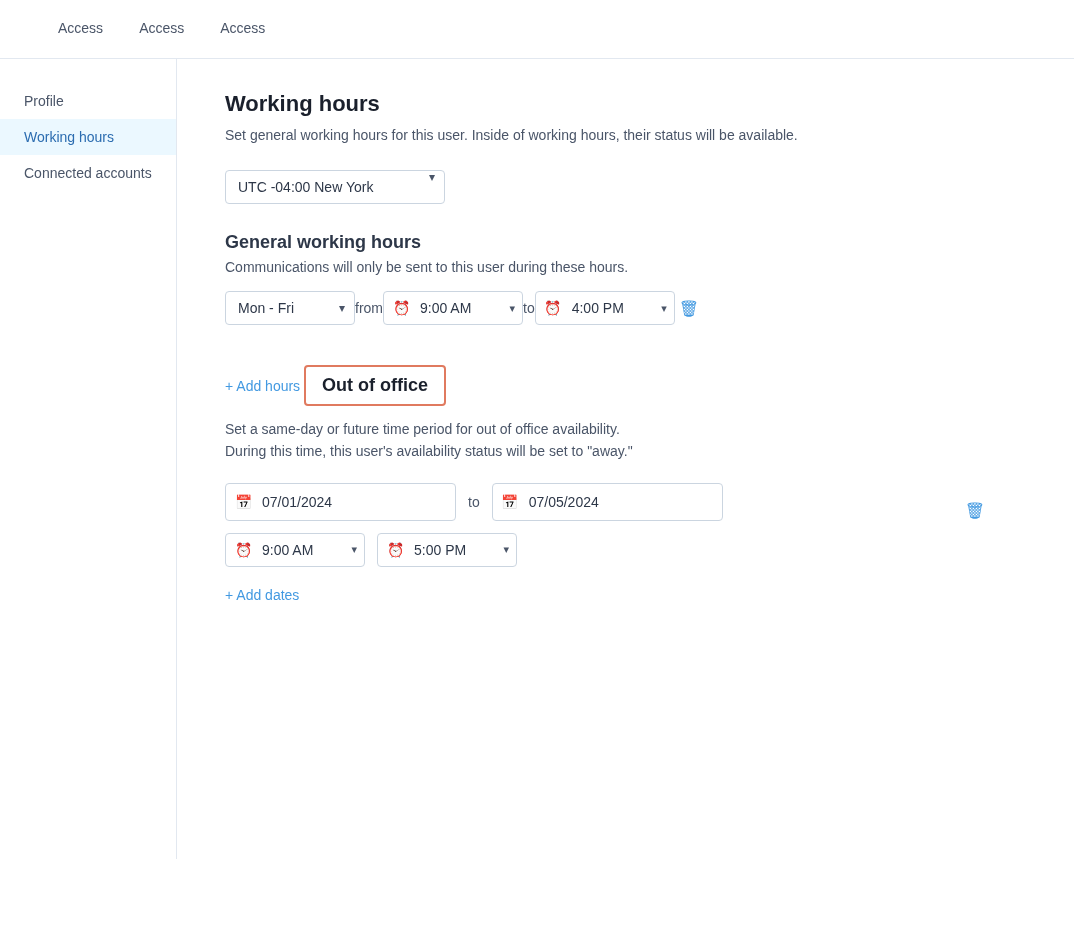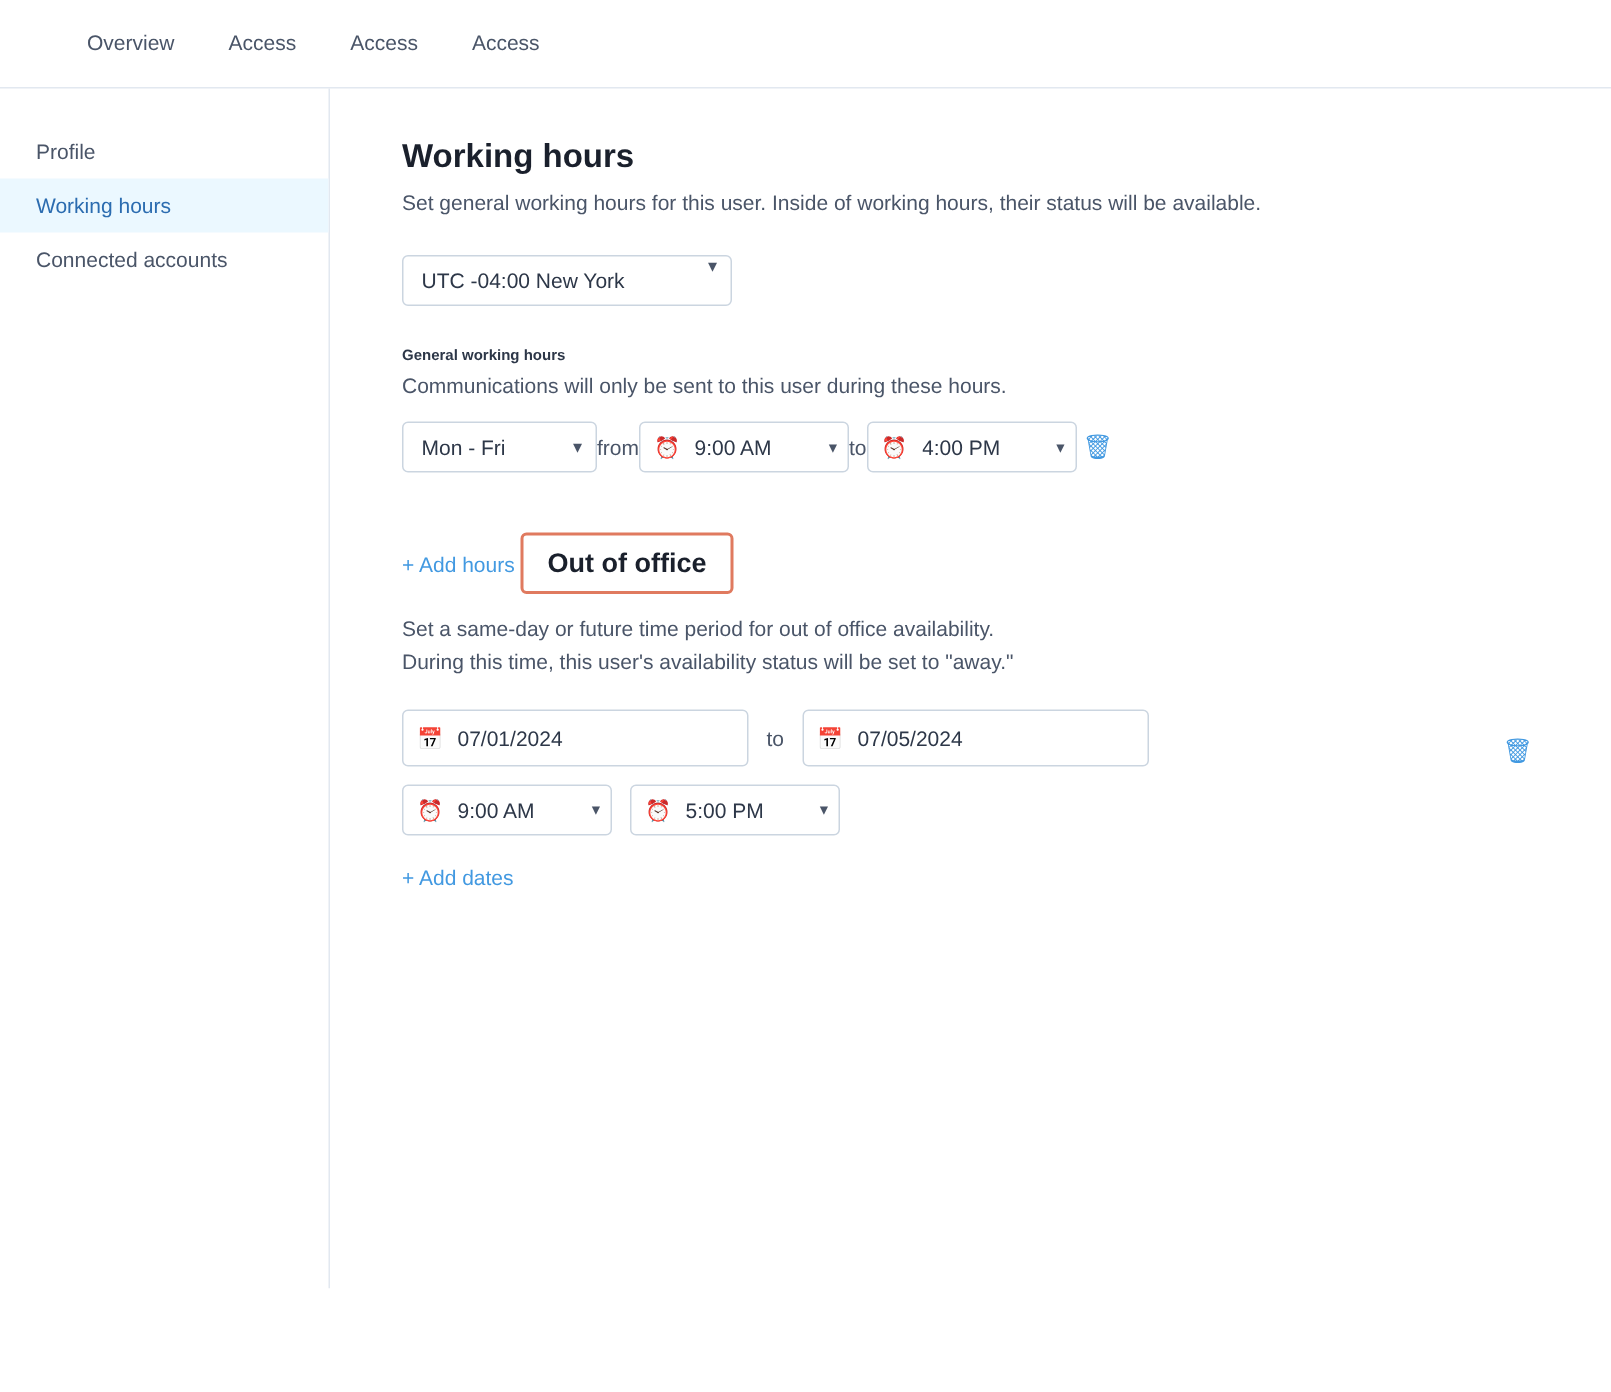--- a/index.html
+++ b/index.html
@@ -33,21 +33,21 @@
     }
 
     
     .main-layout {
       display: flex;
       min-height: 800px;
     }
 
     
     .sidebar {
-      width: 220px;
+      width: 177px;
       padding: 24px 0;
       border-right: 1px solid #e2e8f0;
       flex-shrink: 0;
     }
     .sidebar-item {
       padding: 10px 24px;
       cursor: pointer;
       color: #4a5568;
       font-size: 14px;
     }
@@ -124,21 +124,21 @@
       pointer-events: none;
       color: #4a5568;
       font-size: 12px;
     }
 
     .divider { margin: 28px 0; border: none; }
 
     
     .subsection-title {
       font-weight: 700;
-      font-size: 10px;
+      font-size: 18px;
       color: #2d3748;
       margin-bottom: 6px;
     }
     .subsection-desc {
       color: #4a5568;
       font-size: 14px;
       margin-bottom: 16px;
     }
 
     .hours-row {
@@ -294,21 +294,20 @@
 
     .to-label {
       color: #4a5568;
       font-size: 14px;
     }
   </style>
 </head>
 <body>
 
 <div class="top-tabs">
-<div class="top-tab">Overview</div>
     <div class="top-tab">Access</div>
     <div class="top-tab">Access</div>
     <div class="top-tab">Access</div>
   </div>
 
 <div class="main-layout">
 
   <div class="sidebar">
   <div class="sidebar-item">Profile</div>
       <div class="sidebar-item active">Working hours</div>

